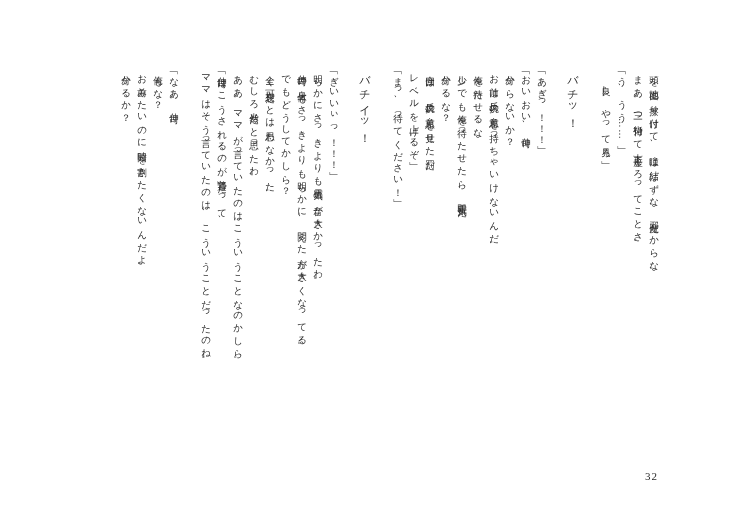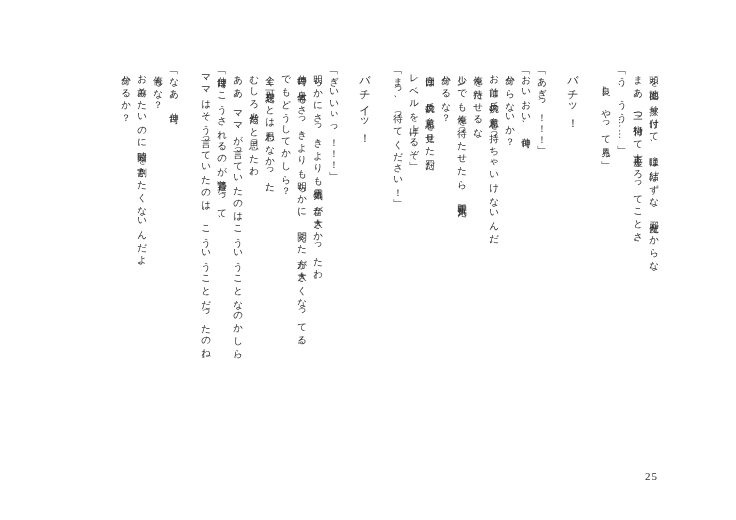--- a/index.html
+++ b/index.html
@@ -93,14 +93,14 @@
       <div class="col indent1">全く可哀想だとは思わなかった。</div>
       <div class="col indent1">むしろ当然だと思ったわ。</div>
       <div class="col indent1">ああ、ママが言っていたのはこういうことなのかしら。</div>
       <div class="col indent1">「伸司はこうされるのが普通」だって、</div>
       <div class="col indent1 gapafter">ママはそう言っていたのは、こういうことだったのね。</div>
       <div class="col indent1">「なあ、伸司</div>
       <div class="col indent1">俺もな？</div>
       <div class="col indent1">お前みたいのに時間を割きたくないんだよ。</div>
       <div class="col indent1">分かるか？</div>
     </div>
-  <div class="folio">25</div>
+  <div class="folio">32</div>
 </div>
 
 </body></html>

